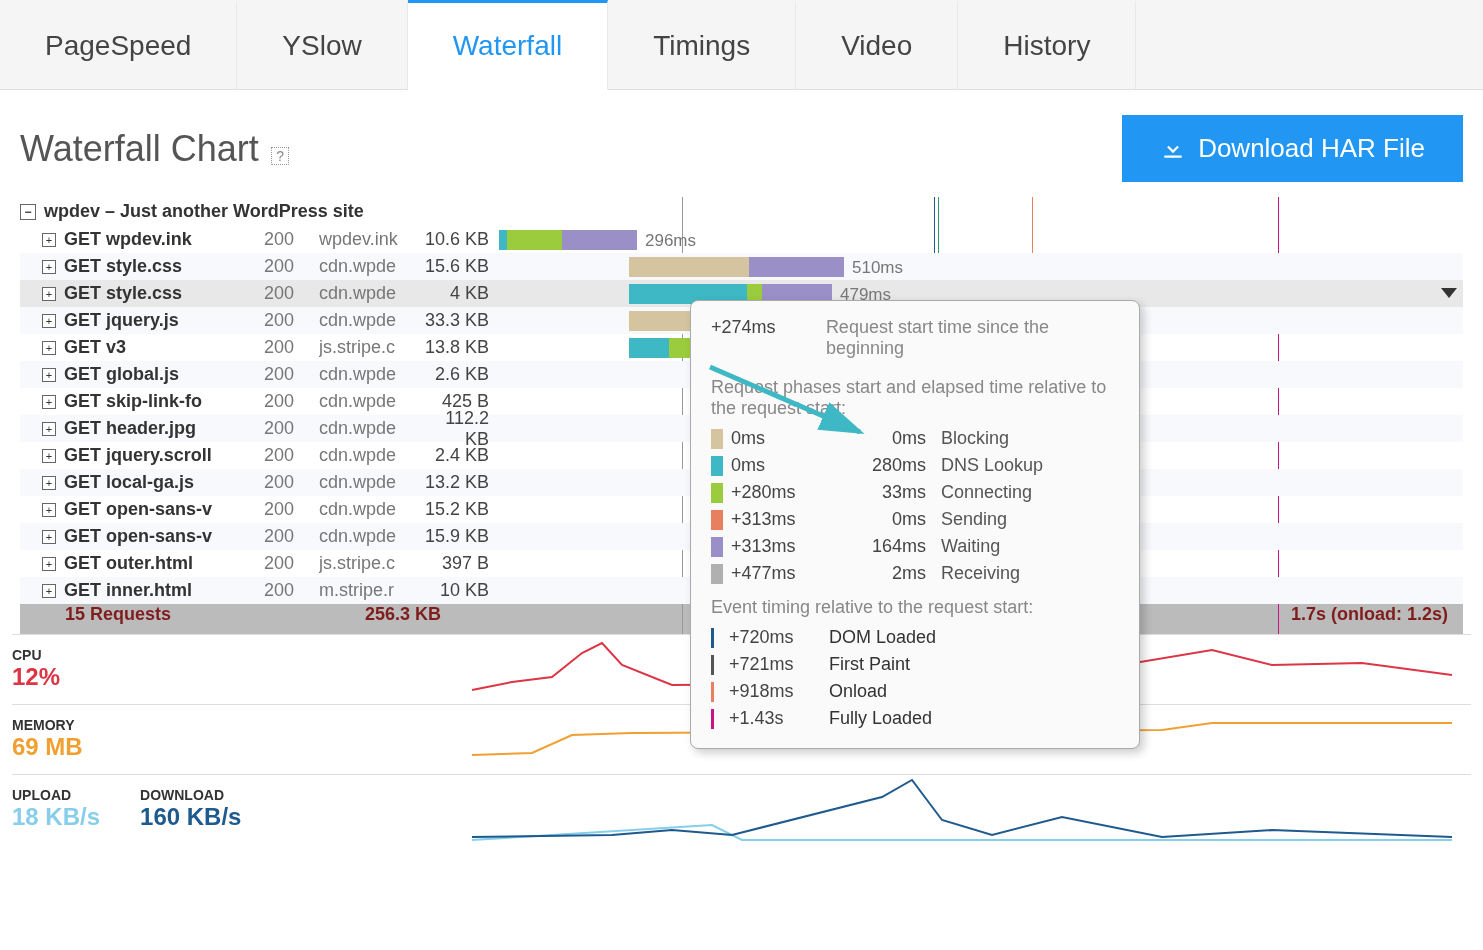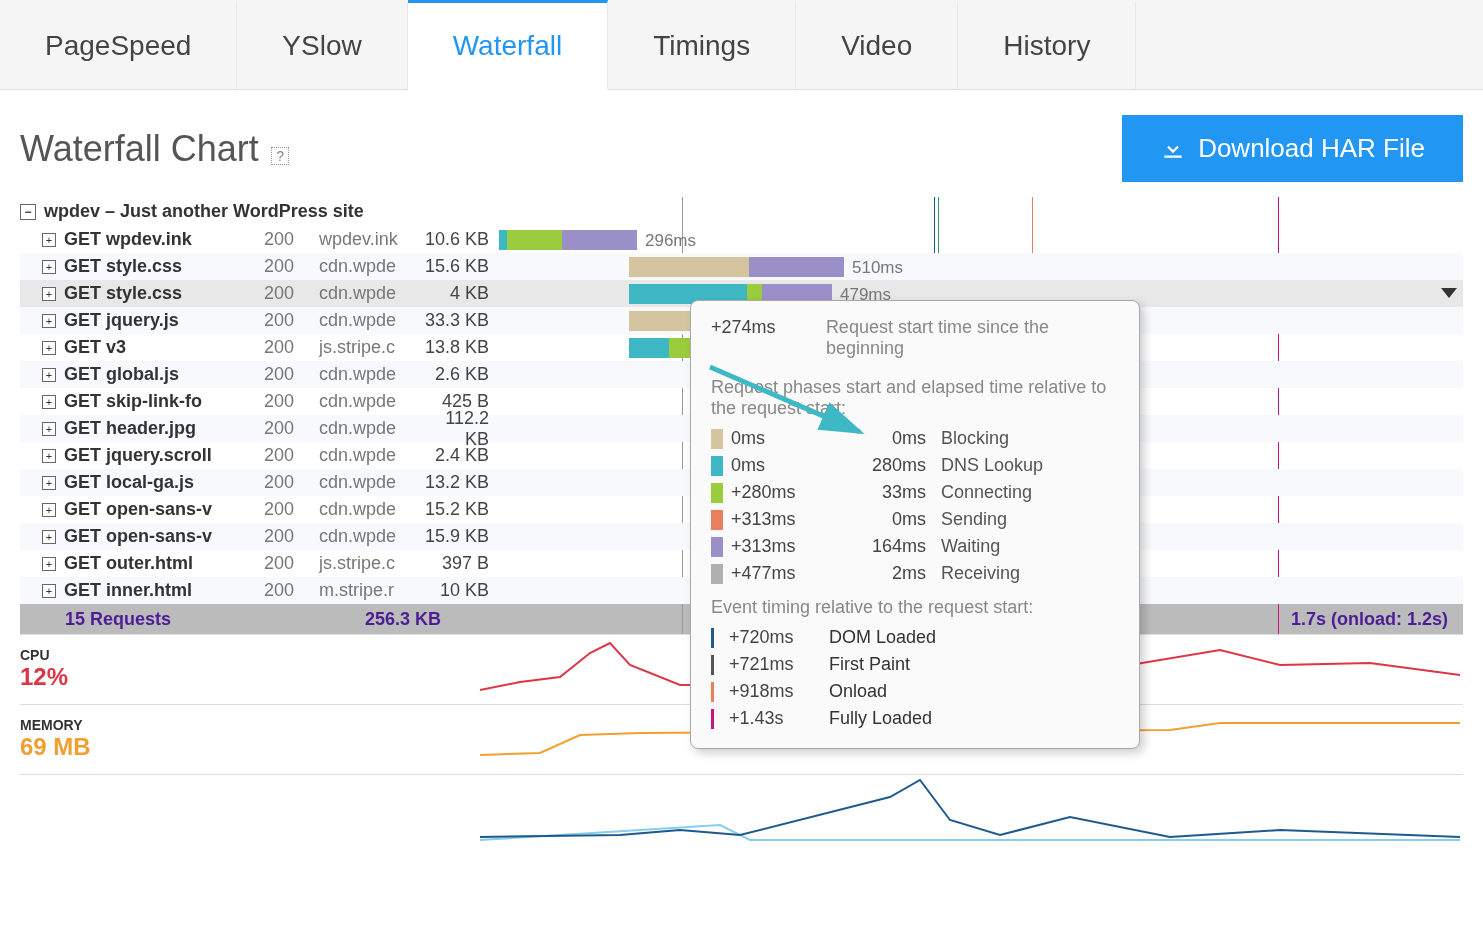--- a/index.html
+++ b/index.html
@@ -24,25 +24,25 @@
 .c-domain{width:105px;color:#777;white-space:nowrap;overflow:hidden}
 .c-size{width:75px;color:#444;text-align:right;padding-right:10px}
 .c-bar{flex:1;position:relative;height:20px}
 .bar{position:absolute;height:20px;display:flex}
 .seg{height:20px}
 .s-block{background:#d4c5a0}
 .s-dns{background:#3eb8c4}
 .s-conn{background:#9bcc3e}
 .s-wait{background:#9b8fc7}
 .time-lbl{position:absolute;left:calc(100% + 8px);top:1px;color:#777;font-size:17px;white-space:nowrap}
-.summary{background:#bbb;height:30px;display:flex;align-items:center;font-weight:bold;color:#4c1d95;padding-left:45px}
+.summary{background:#bbb;height:30px;display:flex;font-weight:bold;color:#7f1d1d;padding-left:45px}
 .sum-req{width:300px}
 .sum-size{width:400px}
 .sum-time{margin-left:auto;padding-right:15px}
-.metrics{margin:0 20px}
+.metrics{margin:0 12px}
 .met{border-top:1px solid #ddd;padding:12px 0;position:relative;height:70px}
 .met-lbl{font-size:14px;font-weight:bold;color:#333}
 .met-val{font-size:24px;font-weight:bold}
 .v-red{color:#dc3545}.v-or{color:#f0a030}.v-bl{color:#87ceeb}.v-db{color:#1e5a8e}
 .spark{position:absolute;left:0;right:0;top:0;height:70px;pointer-events:none}
 .vline{position:absolute;top:0;bottom:0;width:1px}
 .vl-dom{background:#1e5a8e;left:914px}
 .vl-fp{background:#2a9d5a;left:918px}
 .vl-ol{background:#e88060;left:1012px}
 .vl-fl{background:#c71585;left:1258px}
@@ -268,20 +268,30 @@
     <div class="met-lbl">MEMORY</div>
     <div class="met-val v-or">69 MB</div>
   </div>
   <div class="met">
     <svg class="spark" viewBox="0 0 1440 70" preserveAspectRatio="none">
         <polyline fill="none" stroke="#87ceeb" stroke-width="2" points="460,65 700,50 730,65 1440,65"></polyline>
       </svg>
     <svg class="spark" viewBox="0 0 1440 70" preserveAspectRatio="none">
         <polyline fill="none" stroke="#1e5a8e" stroke-width="2" points="460,62 600,60 660,55 720,60 870,22 900,5 930,45 980,60 1050,42 1150,62 1260,55 1440,62"></polyline>
       </svg>
+    <div class="net-row">
+      <div>
+        <div class="met-lbl">UPLOAD</div>
+        <div class="met-val v-bl">18 KB/s</div>
+      </div>
+      <div>
+        <div class="met-lbl">DOWNLOAD</div>
+        <div class="met-val v-db">160 KB/s</div>
+      </div>
+    </div>
   </div>
 </div>
 
 <div class="tooltip">
   <div class="tt-hdr">
     <span class="t1">+274ms</span>
     <span class="t2">Request start time since the beginning</span>
   </div>
   <div class="tt-sec">Request phases start and elapsed time relative to the request start:</div>
   <div id="tt-phases">

